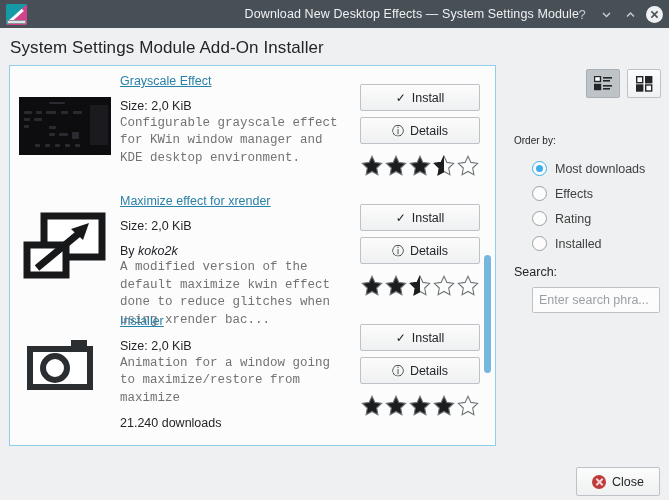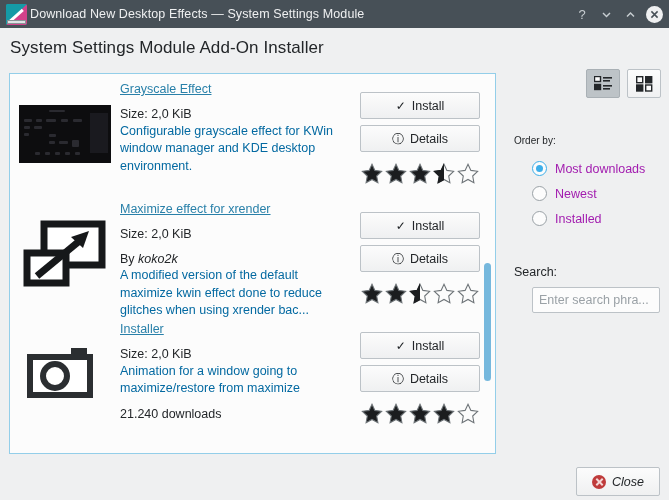--- a/index.html
+++ b/index.html
@@ -64,21 +64,21 @@
   .app-icon .bar {
     position: absolute;
     left: 1px; bottom: 1px;
     width: 19px; height: 4px;
     background: #dfe3e5;
     border: 1px solid #8a9296;
     box-sizing: border-box;
   }
   .title-text {
     flex: 1;
-    text-align: left;
+    text-align: right;
     color: #eff0f1;
     font-size: 12.5px;
     letter-spacing: 0.1px;
     padding-left: 30px;
     padding-right: 90px;
     white-space: nowrap;
     overflow: hidden;
     text-overflow: ellipsis;
   }
   .win-buttons {
@@ -125,21 +125,21 @@
   }
 
   
   .body-wrap {
     position: relative;
     height: 442px;
   }
   .list-panel {
     position: absolute;
     left: 9px;
-    top: 8px;
+    top: 0px;
     width: 487px;
     height: 381px;
     background: #fcfcfc;
     border: 1px solid #93cee9;
     box-sizing: border-box;
     overflow: hidden;
   }
   .list-inner {
     position: relative;
     padding: 0;
@@ -178,23 +178,24 @@
     font-size: 12.5px;
     color: #232629;
     line-height: 16.5px;
     margin-top: 8px;
   }
   .entry-author em {
     font-style: italic;
   }
   .entry-summary {
     font-size: 12.5px;
-    color: #0369a1;
+    color: #737373;
     line-height: 17.5px;
     margin-top: 0px;
+    font-family: Liberation Mono, monospace;
   }
 
   .entry-actions {
     position: absolute;
     left: 350px;
     top: 18px;
     width: 120px;
   }
   .btn {
     box-sizing: border-box;
@@ -324,21 +325,21 @@
   .radio.checked::after {
     content: "";
     position: absolute;
     left: 3px; top: 3px;
     width: 7px; height: 7px;
     border-radius: 50%;
     background: #3daee9;
   }
   .radio-label {
     font-size: 12.5px;
-    color: #a21caf;
+    color: #404040;
     white-space: nowrap;
   }
 
   .search-label {
     position: absolute;
     left: 4px;
     top: 200px;
     font-size: 12.5px;
     color: #232629;
   }
@@ -371,21 +372,20 @@
     background: linear-gradient(to bottom, #fcfcfc, #eff0f1);
     border: 1px solid #bcc2c7;
     border-radius: 2px;
     display: flex;
     align-items: center;
     justify-content: center;
     gap: 6px;
     font-size: 12.5px;
     color: #232629;
     cursor: pointer;
-    font-style: italic;
   }
   .err-icon {
     width: 14px; height: 14px;
     border-radius: 50%;
     background: #bf3b3b;
     position: relative;
     flex: 0 0 auto;
   }
   .err-icon::before, .err-icon::after {
     content: "";
@@ -677,21 +677,25 @@
 
     <div class="order-label">Order by:</div>
 
     <div class="radios">
       <div class="radio-row">
         <span class="radio checked"></span>
         <span class="radio-label">Most downloads</span>
       </div>
       <div class="radio-row">
         <span class="radio"></span>
-        <span class="radio-label">Newest</span>
+        <span class="radio-label">Effects</span>
+      </div>
+      <div class="radio-row">
+        <span class="radio"></span>
+        <span class="radio-label">Rating</span>
       </div>
       <div class="radio-row">
         <span class="radio"></span>
         <span class="radio-label">Installed</span>
       </div>
     </div>
 
     <div class="search-label">Search:</div>
     <input class="search-input" type="text" placeholder="Enter search phra..." style="">
   </div>

